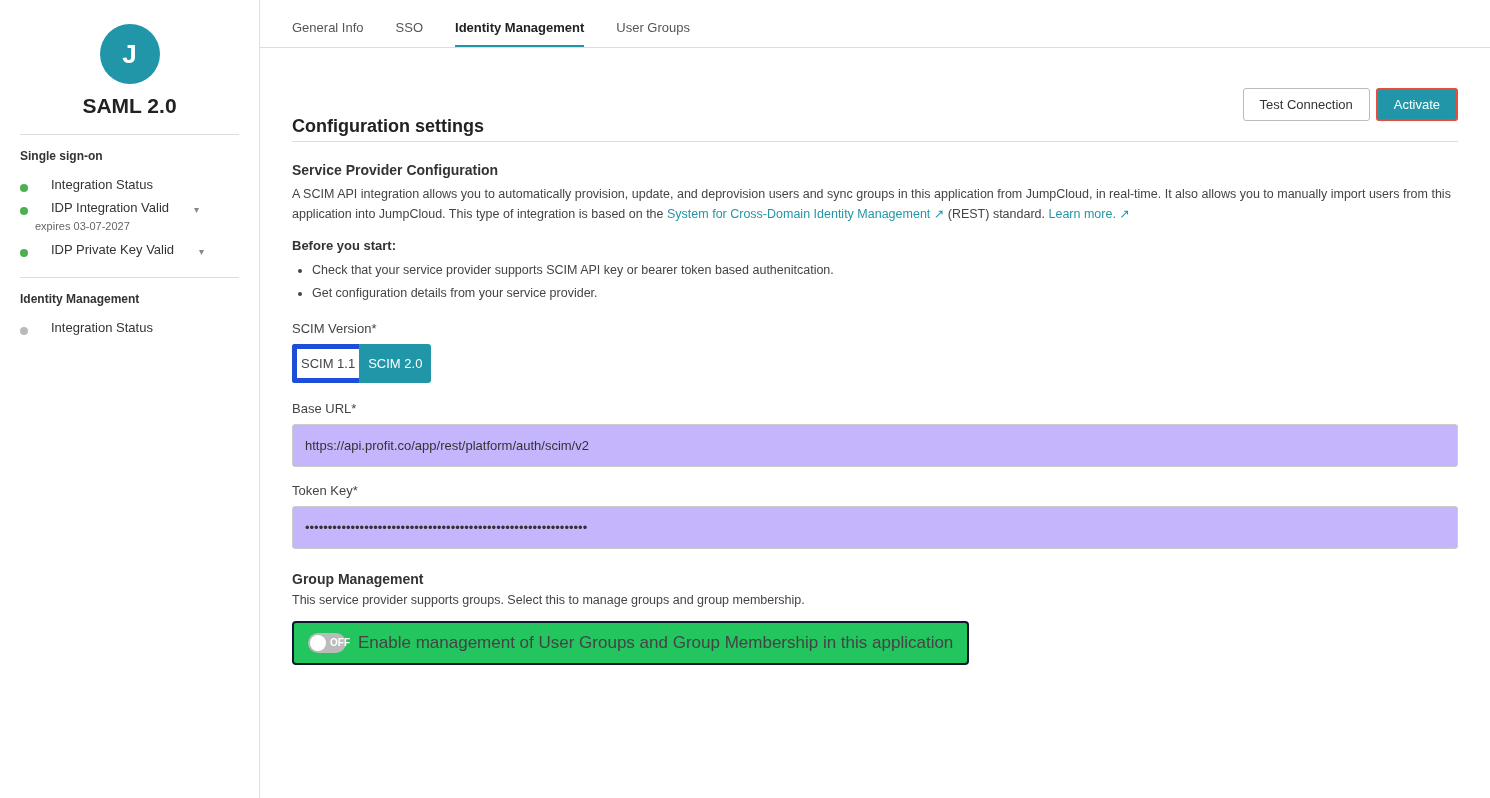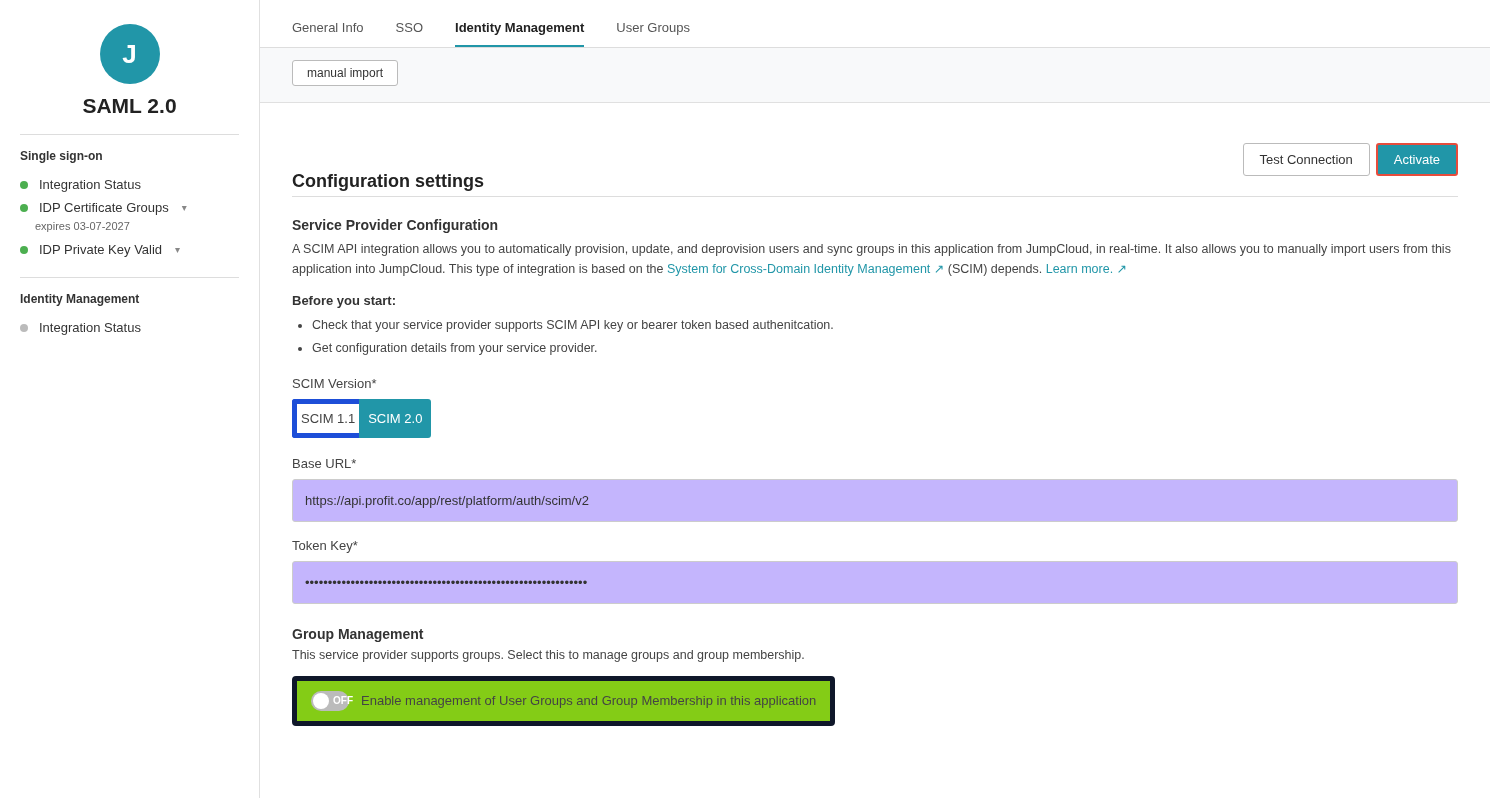--- a/index.html
+++ b/index.html
@@ -26,21 +26,21 @@
     .sidebar-title {
       font-size: 21px; font-weight: 600; margin-bottom: 16px; color: #222;
     }
     .sidebar-divider {
       width: 100%; border: none; border-top: 1px solid #ddd; margin-bottom: 14px;
     }
     .sidebar-section-label {
       font-size: 12px; font-weight: 700; color: #333; margin-bottom: 10px; align-self: flex-start;
     }
     .sidebar-item {
-      display: flex; align-items: center; gap: 11px; padding: 4px 0; cursor: pointer; width: 100%;
+      display: flex; align-items: flex-end; gap: 23px; padding: 4px 0; cursor: pointer; width: 100%;
     }
     .sidebar-dot {
       width: 8px; height: 8px; border-radius: 50%; flex-shrink: 0;
     }
     .sidebar-dot.green { background: #4caf50; }
     .sidebar-dot.gray { background: #bbb; }
     .sidebar-item-text {
       font-size: 13px; color: #333;
     }
     .sidebar-item-sub {
@@ -229,23 +229,23 @@
       font-size: 12.5px;
       color: #444;
       margin-bottom: 14px;
     }
 
     .toggle-row {
       display: flex;
       align-items: center;
       gap: 12px;
       padding: 10px 14px;
-      border: 5px solid #0f172a;
+      border: 2px solid #0f172a;
       border-radius: 4px;
-      background: #84cc16;
+      background: #22c55e;
       width: fit-content;
     }
     .toggle-switch {
       display: inline-flex;
       align-items: center;
       gap: 0;
       cursor: pointer;
     }
     .toggle-track {
       width: 38px; height: 20px;
@@ -264,21 +264,21 @@
       left: 2px;
     }
     .toggle-off-label {
       font-size: 10px;
       font-weight: 700;
       color: #fff;
       margin-left: 20px;
       line-height: 1;
     }
     .toggle-label {
-      font-size: 13px;
+      font-size: 17px;
       color: #444;
     }
   </style>
 </head>
 <body>
 
 <div class="sidebar">
   <div class="sidebar-avatar">
     <span>J</span>
   </div>
@@ -288,21 +288,21 @@
   <div class="sidebar-section">
     <div class="sidebar-section-label">Single sign-on</div>
 
     <div class="sidebar-item">
       <span class="sidebar-dot green"></span>
       <span class="sidebar-item-text">Integration Status</span>
     </div>
 
     <div class="sidebar-item">
       <span class="sidebar-dot green"></span>
-      <span class="sidebar-item-text">IDP Certificate Groups</span>
+      <span class="sidebar-item-text">IDP Integration Valid</span>
       <span class="sidebar-chevron">▾</span>
     </div>
     <div class="sidebar-item-sub">expires 03-07-2027</div>
 
     <div class="sidebar-item" style="margin-top:6px;">
       <span class="sidebar-dot green"></span>
       <span class="sidebar-item-text">IDP Private Key Valid</span>
       <span class="sidebar-chevron">▾</span>
     </div>
   </div>
@@ -320,41 +320,38 @@
 
 <div class="main">
 
   <div class="tabs-bar">
     <div class="tab">General Info</div>
     <div class="tab">SSO</div>
     <div class="tab active">Identity Management</div>
     <div class="tab">User Groups</div>
   </div>
 
-  <div class="manual-import-area">
-    <button class="manual-import-btn">manual import</button>
-  </div>
 
   <div class="config-section">
 
     <div class="config-header">
       <h2 class="config-title">Configuration settings</h2>
       <div class="config-header-buttons">
         <button class="btn-test-connection">Test Connection</button>
         <button class="btn-activate">Activate</button>
       </div>
     </div>
     <hr class="config-divider">
 
     <div class="sp-config-title">Service Provider Configuration</div>
 
     <p class="sp-config-desc2">
       <span>A SCIM API integration allows you to automatically provision, update, and deprovision users and sync groups in this application from JumpCloud, in real-time. It also allows you to manually import users from this application into JumpCloud. This type of integration is based on the</span>
       <a class="link"> System for Cross-Domain Identity Management ↗</a>
-      <span> (SCIM) depends. </span>
+      <span> (REST) standard. </span>
       <a class="link">Learn more. ↗</a>
     </p>
 
     <div class="before-start-title">Before you start:</div>
     <ul class="before-start-list">
       <li>Check that your service provider supports SCIM API key or bearer token based authenitcation.</li>
       <li>Get configuration details from your service provider.</li>
     </ul>
 
     <div class="field-label">SCIM Version*</div>

